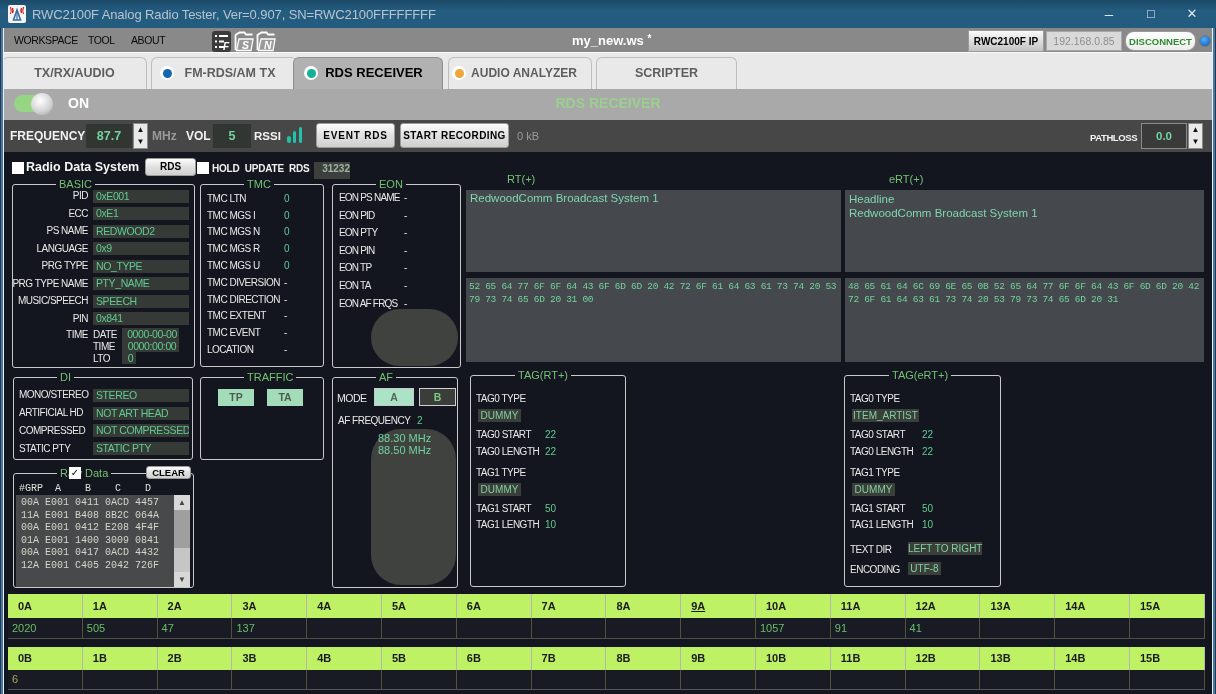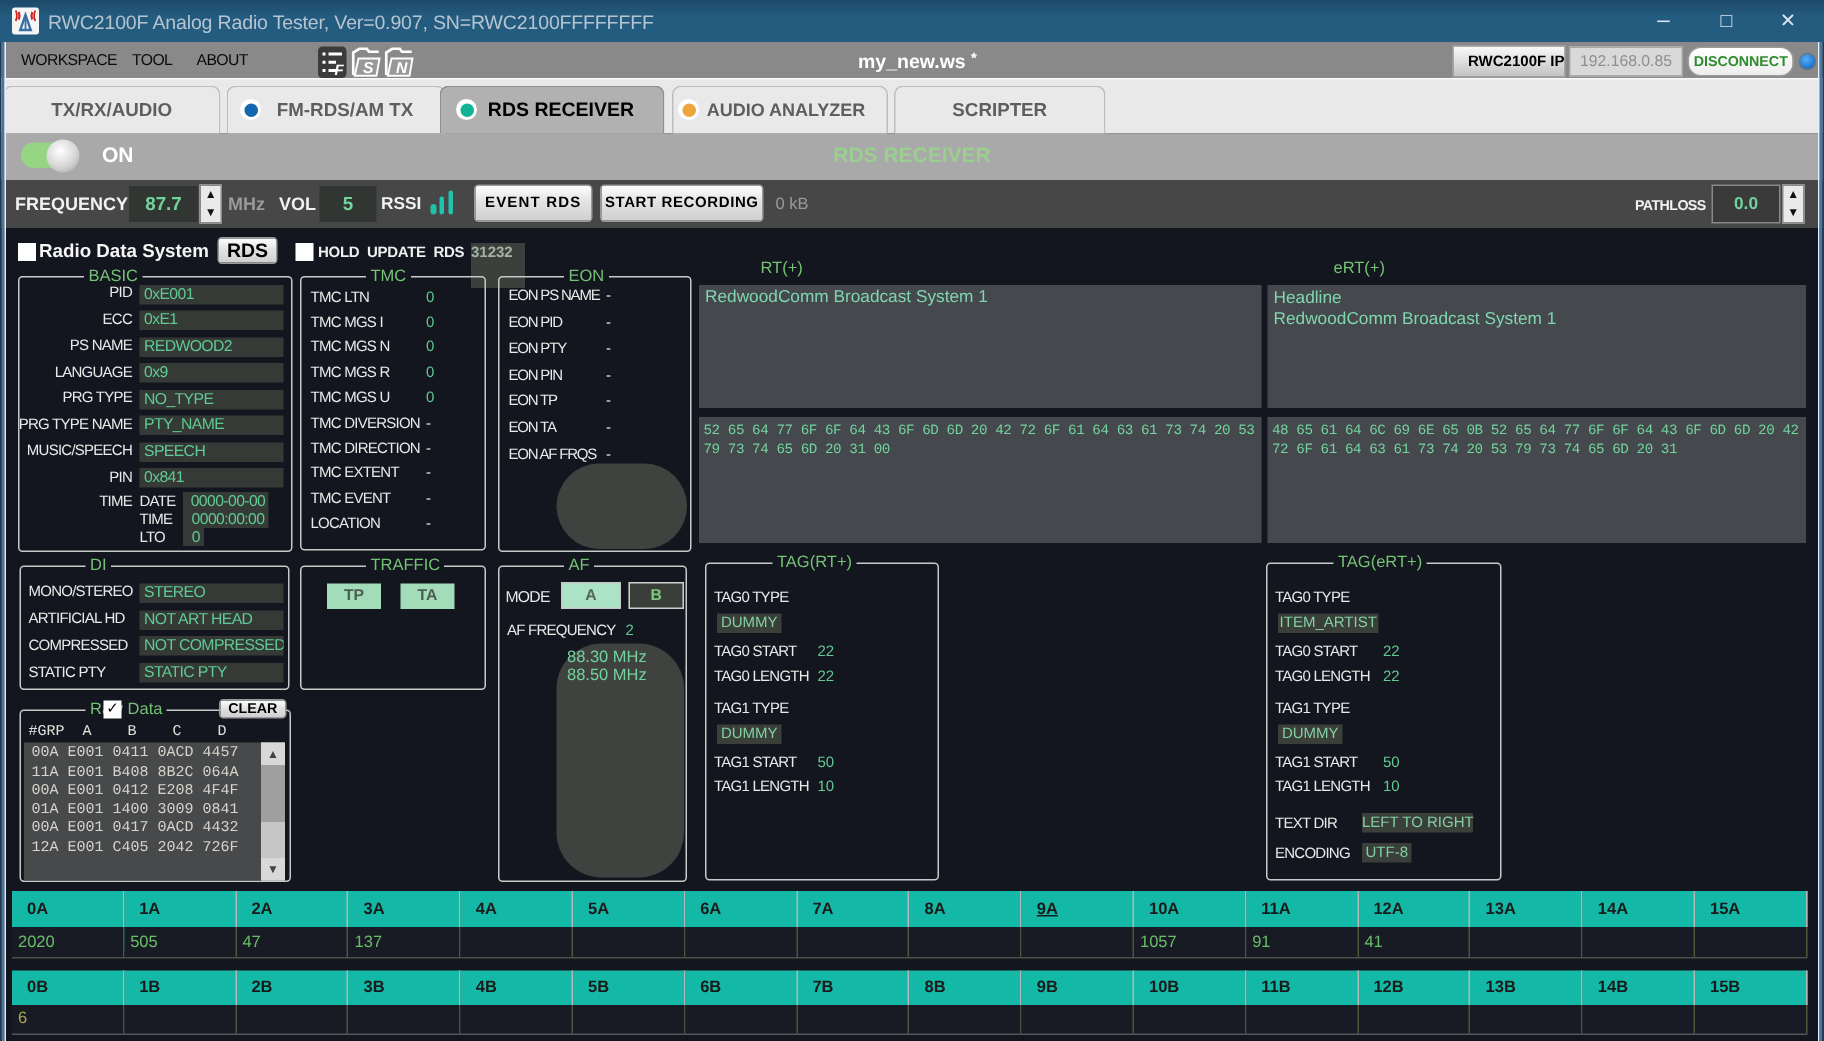--- a/index.html
+++ b/index.html
@@ -27,21 +27,21 @@
 .btn { background:linear-gradient(#fdfdfd,#e3e3e3 45%,#d0d0d0); border:1px solid #9a9a9a; border-radius:3px; color:#000; font-weight:bold; text-align:center; white-space:pre; }
 .gbox { border:1px solid #c9c9c9; border-radius:3px; }
 .glabel { color:#74c274; font-size:11px; background:#14161f; padding:0 3px; white-space:pre;margin-left:41px; }
 .wlabel { color:#e9e9e9; font-size:10px; letter-spacing:-0.5px; white-space:pre; }
 .gval { color:#5fcb92; font-size:10px; white-space:pre; }
 .field { background:#363a36; color:#5fcb92; font-size:10.5px; letter-spacing:-0.4px; line-height:13px; padding-left:3px; white-space:pre; overflow:hidden; }
 .chip { background:#3a3f3a; color:#82cfa2; font-size:10px; text-align:center; white-space:pre; }
 .panel { background:#3f423f;border-radius:30px; }
 .tarea { background:#45484c; color:#7fd6af; white-space:pre; overflow:hidden; }
 .mono { font-family:"Liberation Mono", monospace; }
-.thead-cell { background:#14b8a6; border-right:1px solid #b5b5b5; color:#1a1a1a; font-size:11px; font-weight:bold; white-space:pre; }
+.thead-cell { background:#bef264; border-right:1px solid #b5b5b5; color:#1a1a1a; font-size:11px; font-weight:bold; white-space:pre; }
 .tdata-cell { background:#181b24; border-right:1px solid #53533a; color:#68bd68; font-size:11px; white-space:pre; }
 </style>
 </head>
 <body>
 <div class="abs" id="titlebar"></div>
 <div class="abs" style="left:8px;top:5px;width:18px;height:18px;background:#f5f5f5;border-radius:2px;">
 <svg width="18" height="18" viewBox="0 0 18 18">
 <path d="M9 5 L5.5 15 H12.5 Z" fill="none" stroke="#3a6ea5" stroke-width="1.6"></path>
 <line x1="9" y1="5" x2="9" y2="15" stroke="#3a6ea5" stroke-width="1.2"></line>
 <path d="M4.5 3 q1 2.5 0 5" fill="none" stroke="#cc2222" stroke-width="1.4"></path>
@@ -77,21 +77,21 @@
 </svg>
 </div>
 <div class="abs" style="left:256px;top:31px;width:20px;height:21px;">
 <svg width="20" height="21" viewBox="0 0 20 21">
 <path d="M1.5 19 V4 l4-2.5 h5 l1.5 2 h6.5" fill="none" stroke="#fdfdfd" stroke-width="1.8"></path>
 <path d="M2.5 19.5 L5 8 h14 l-2 11.5 Z" fill="#999999" stroke="#fdfdfd" stroke-width="1.3"></path>
 <text x="8" y="17.5" font-size="10.5" font-style="italic" font-weight="bold" fill="#fff" font-family="Liberation Sans">N</text>
 </svg>
 </div>
 <div class="abs" id="wsname" style="left:572px;">my_new.ws <span style="vertical-align:3px;font-size:10px;">*</span></div>
-<div class="abs" style="left:968px;top:30px;width:76px;height:22px;background:linear-gradient(#fafafa,#c2c2c2);border:1px solid #9a9a9a;color:#000;font-size:10px;font-weight:bold;text-align:right;line-height:21px;white-space:pre;">RWC2100F IP</div>
+<div class="abs" style="left:968px;top:30px;width:76px;height:22px;background:linear-gradient(#fafafa,#c2c2c2);border:1px solid #9a9a9a;color:#000;font-size:10px;font-weight:bold;text-align:center;line-height:21px;white-space:pre;">RWC2100F IP</div>
 <div class="abs" style="left:1046px;top:31px;width:76px;height:20px;background:#d9d9d9;border:1px solid #a8a8a8;color:#8f8f8f;font-size:10.5px;text-align:center;line-height:19px;white-space:pre;">192.168.0.85</div>
 <div class="abs btn" style="left:1125px;top:31px;width:71px;height:20px;border-radius:9px;background:linear-gradient(#ffffff,#ededed);color:#2e8b2e;font-size:9.5px;line-height:19px;">DISCONNECT</div>
 <div class="abs" style="left:1199px;top:35px;width:12px;height:12px;border-radius:50%;background:radial-gradient(circle at 40% 35%,#55aef5,#1a74d0 70%);border:1px solid #777;"></div>
 <div class="abs" id="tabstrip"></div>
 <div class="abs tab" style="left:2px;width:145px;">TX/RX/AUDIO</div>
 <div class="abs tab" style="left:151px;width:146px;padding-left:12px;">FM-RDS/AM TX</div>
 <div class="abs tab" style="left:293px;width:150px;padding-left:12px;background:#b1b1b1;border-color:#8f8f8f;color:#000;font-size:13px;">RDS RECEIVER</div>
 <div class="abs tab" style="left:448px;width:144px;padding-left:8px;font-size:12px;">AUDIO ANALYZER</div>
 <div class="abs tab" style="left:596px;width:141px;">SCRIPTER</div>
 <span class="abs dot" style="left:160px;top:66px;">
@@ -126,24 +126,24 @@
 <div class="abs btn" style="left:400px;top:123px;width:109px;height:25px;font-size:10px;line-height:23px;letter-spacing:0.4px;">START RECORDING</div>
 <div class="abs" style="left:517px;top:130px;color:#9a9a9a;font-size:11px;white-space:pre;">0 kB</div>
 <div class="abs fb-label" style="left:1090px;font-size:9.5px;letter-spacing:-0.4px;top:132px;">PATHLOSS</div>
 <div class="abs" style="left:1141px;top:123px;width:46px;height:26px;background:#3a3a3a;border:1px solid #8a8a8a;color:#72d39e;font-size:11.5px;font-weight:bold;text-align:center;line-height:24px;">0.0</div>
 <div class="abs spin" style="left:1188px;">
     <b style="top:0;">▲</b>
     <b style="bottom:0;">▼</b>
   </div>
 <div class="abs" style="left:12px;top:162px;width:12px;height:12px;background:#fff;"></div>
 <div class="abs" style="left:26px;top:160px;color:#f5f5f5;font-size:12.5px;font-weight:bold;white-space:pre;">Radio Data System</div>
-<div class="abs btn" style="left:145px;top:158px;width:40px;height:18px;font-size:13px;line-height:16px;text-align:center;">RDS</div>
+<div class="abs btn" style="left:145px;top:158px;width:51px;height:18px;font-size:10px;line-height:16px;text-align:center;">RDS</div>
 <div class="abs" style="left:197px;top:162px;width:12px;height:12px;background:#fff;"></div>
 <div class="abs" style="left:212px;top:163px;color:#f0f0f0;font-size:10px;font-weight:bold;letter-spacing:-0.2px;white-space:pre;">HOLD  UPDATE  RDS</div>
-<div class="abs" style="left:314px;top:162px;width:36px;height:30px;background:#3c403c;color:#a3b3a3;font-size:10px;font-weight:bold;text-align:left;line-height:13px;">31232</div>
+<div class="abs" style="left:314px;top:162px;width:36px;height:17px;background:#3c403c;color:#a3b3a3;font-size:10px;font-weight:bold;text-align:right;line-height:13px;">31232</div>
 
 <div class="abs gbox" style="left:12px;top:184px;width:183px;height:184px;"></div>
 <div class="abs glabel" style="left:15px;top:178px;">BASIC</div>
 <div class="abs wlabel" style="left:0px;top:190px;width:88px;text-align:right;">PID</div>
 <div class="abs field" style="left:93px;top:190px;width:96px;height:13px;">0xE001</div>
 <div class="abs wlabel" style="left:0px;top:208px;width:88px;text-align:right;">ECC</div>
 <div class="abs field" style="left:93px;top:207px;width:96px;height:13px;">0xE1</div>
 <div class="abs wlabel" style="left:0px;top:225px;width:88px;text-align:right;">PS NAME</div>
 <div class="abs field" style="left:93px;top:225px;width:96px;height:13px;">REDWOOD2</div>
 <div class="abs wlabel" style="left:0px;top:243px;width:88px;text-align:right;">LANGUAGE</div>

